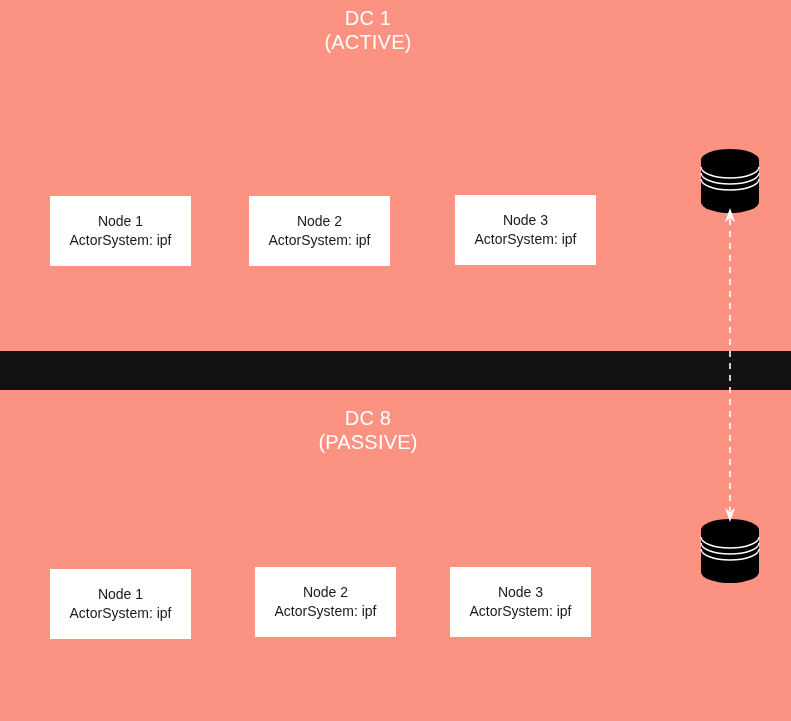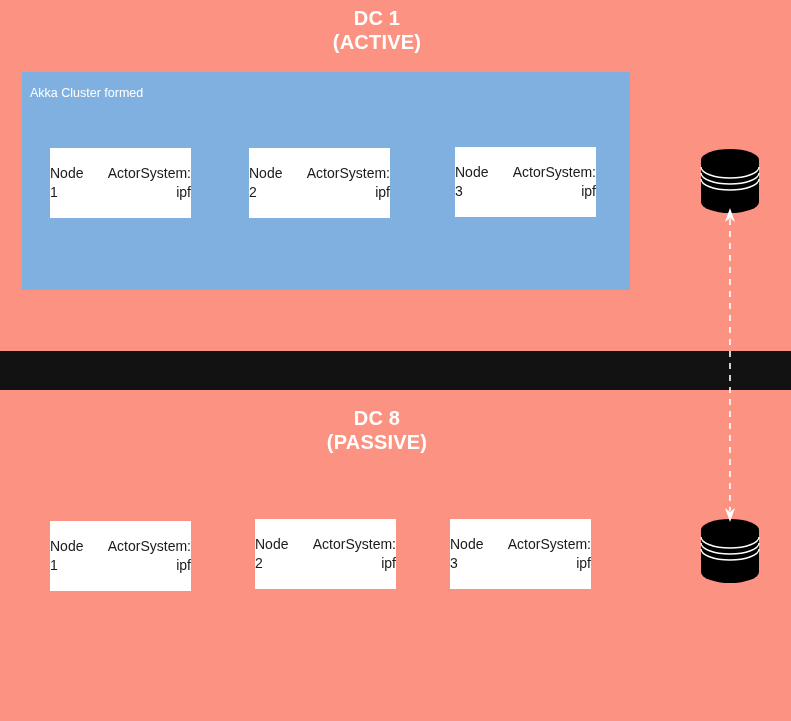--- a/index.html
+++ b/index.html
@@ -20,29 +20,28 @@
     position: absolute;
     left: 0;
     width: 791px;
     background: #fc9281;
   }
   #dc1-region { top: 0; height: 351px; }
   #dc2-region { top: 390px; height: 331px; }
 
   .dc-title {
     position: absolute;
-    left: 17px;
+    left: 8px;
     width: 720px;
     text-align: center;
     color: #ffffff;
     font-size: 20px;
     line-height: 24px;
     letter-spacing: 0.2px;
     white-space: pre-line;
-    font-weight: bold;
   }
   #dc1-title { top: 6px; }
   #dc2-title { top: 406px; }
 
   
   #divider-bar {
     position: absolute;
     left: 0;
     top: 351px;
     width: 791px;
@@ -69,24 +68,25 @@
   }
 
   
   .node-box {
     position: absolute;
     width: 141px;
     height: 70px;
     background: #ffffff;
     box-sizing: border-box;
     display: flex;
-    flex-direction: row;
+    flex-direction: column;
     align-items: center;
     justify-content: center;
     color: #1a1a1a;
+    margin-top: 48px;
   }
   .node-title  { font-size: 14px; line-height: 19px; }
   .node-detail { font-size: 14px; line-height: 19px; text-align: right; }
 
   
   #dc1-node-1 { left: 50px;  top: 148px; }
   #dc1-node-2 { left: 249px; top: 148px; }
   #dc1-node-3 { left: 455px; top: 147px; }
   
   #dc2-node-1 { left: 50px;  top: 521px; }
@@ -117,23 +117,20 @@
 <body>
 
 <div id="canvas">
 
   <div id="dc1-region" class="dc-region">
   </div>
 
   <div id="dc1-title" class="dc-title">DC 1
 (ACTIVE)</div>
 
-  <div id="cluster-panel">
-    <div id="cluster-panel-label">Akka Cluster formed</div>
-  </div>
 
   <div id="dc1-node-1" class="node-box">
     <div class="node-title">Node 1</div>
     <div class="node-detail">ActorSystem: ipf</div>
   </div>
   <div id="dc1-node-2" class="node-box">
     <div class="node-title">Node 2</div>
     <div class="node-detail">ActorSystem: ipf</div>
   </div>
   <div id="dc1-node-3" class="node-box">

